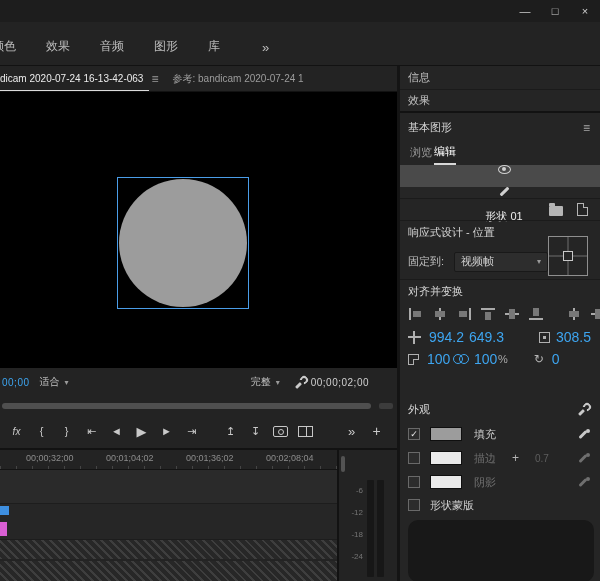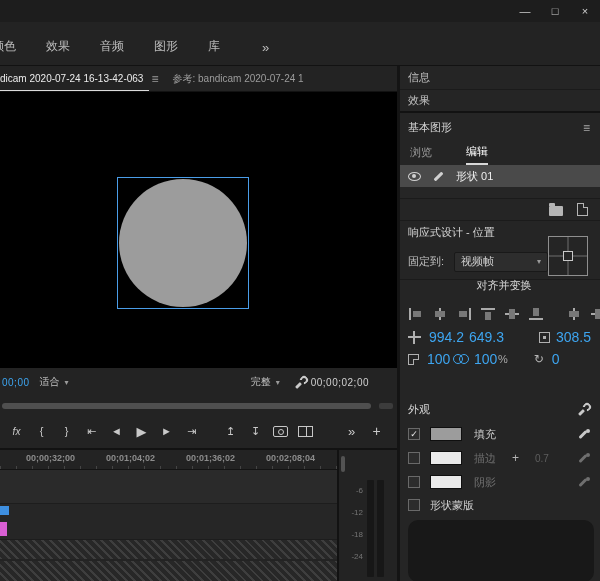--- a/index.html
+++ b/index.html
@@ -46,21 +46,21 @@
   .tgap { width:14px; }
   .tspacer { flex:1; }
   .tbtn.ovf { font-size:13px; }
   .tbtn.addb { font-size:14px; margin-right:8px; }
 
   
   .timeline { position:absolute; top:448px; left:0; width:397px; height:133px; background:#232323; border-top:2px solid #121212; overflow:hidden; }
   .tl-ruler { position:absolute; left:0; top:0; width:337px; height:20px; border-bottom:1px solid #141414;
               background-image:repeating-linear-gradient(90deg,#454545 0 1px,transparent 1px 16px);
               background-size:100% 4px; background-position:0 16px; background-repeat:no-repeat; }
-  .trl { position:absolute; top:3px; font-size:9px; color:#8c8c8c; white-space:nowrap;font-weight:bold; }
+  .trl { position:absolute; top:3px; font-size:9px; color:#8c8c8c; white-space:nowrap; }
   .trackA { position:absolute; left:0; top:20px; width:337px; height:34px; background:#2a2a2a; border-bottom:1px solid #1d1d1d; }
   .trackB { position:absolute; left:0; top:54px; width:337px; height:14px; background:#262626; }
   .trackC { position:absolute; left:0; top:68px; width:337px; height:22px; background:#262626; border-bottom:1px solid #1d1d1d; }
   .clip-blue { position:absolute; left:0; top:2px; width:9px; height:9px; background:#3e8fe0; }
   .clip-pink { position:absolute; left:0; top:4px; width:7px; height:14px; background:#d95fd3; }
   .hatch { position:absolute; left:0; width:337px; background:repeating-linear-gradient(45deg,#3e3e3e 0 2px,#272727 2px 6px); }
   .hatch.h1 { top:90px; height:19px; }
   .hatch.h2 { top:111px; height:22px; }
   .meters { position:absolute; left:337px; top:0; width:60px; height:133px; background:#232323; border-left:2px solid #121212; }
   .vthumb { position:absolute; left:2px; top:6px; width:4px; height:16px; background:#535353; border-radius:2px; }
@@ -68,32 +68,32 @@
   .mbar { position:absolute; top:30px; bottom:6px; width:7px; background:#171717; border-radius:1px; }
   .mbar.m1 { left:28px; } .mbar.m2 { left:38px; }
 
   
   .rpanel { position:absolute; top:66px; left:397px; width:203px; height:515px; background:#252525; border-left:3px solid #141414; }
   .rrow { position:absolute; left:0; right:0; display:flex; align-items:center; padding-left:8px; }
   .r-info { top:0; height:24px; border-bottom:1px solid #1b1b1b; }
   .r-effects { top:24px; height:23px; border-bottom:2px solid #121212; }
   .r-eg-header { top:49px; height:25px; justify-content:space-between; padding-right:10px; color:#d6d6d6; }
   .rmenu { font-size:12px; color:#a8a8a8; }
-  .r-eg-tabs { top:74px; height:25px; gap:34px; padding-left:10px; }
+  .r-eg-tabs { top:74px; height:25px; gap:2px; padding-left:10px; }
   .egtab { height:100%; display:flex; align-items:center; color:#9c9c9c; }
   .egtab.active { color:#fff; border-bottom:2px solid #d8d8d8; }
   .r-layers { position:absolute; left:0; right:0; top:99px; height:34px; background:#262626; border-bottom:1px solid #1b1b1b; }
-  .layer-row { position:absolute; left:0; right:0; top:0; height:22px; background:#4a4a4a; display:flex; align-items:center; gap:11px; padding-left:8px; color:#ededed; }
+  .layer-row { position:absolute; left:0; right:0; top:0; height:22px; background:#4a4a4a; display:flex; align-items:center; gap:11px; padding-left:8px; color:#ededed;flex-direction:column; }
   .r-icons { top:133px; height:22px; border-bottom:1px solid #1b1b1b; justify-content:flex-end; padding-right:12px; gap:14px; }
   .r-resp-head { top:155px; height:23px; color:#d6d6d6; }
   .r-pin { top:178px; height:36px; border-bottom:1px solid #1b1b1b; }
   .dropdown { margin-left:10px; width:94px; height:20px; background:#2d2d2d; border:1px solid #191919; border-radius:2px; display:flex; align-items:center; justify-content:space-between; padding:0 6px; color:#d0d0d0; }
   .dropdown .caret { font-size:8px; color:#9a9a9a; }
   .pinwidget { position:absolute; top:168px; right:10px; }
-  .r-align-head { top:208px; height:22px; color:#d6d6d6;justify-content:center; }
+  .r-align-head { top:214px; height:22px; color:#d6d6d6; }
   .r-align-icons { top:236px; height:24px; gap:8px; }
   .r-pos { top:260px; height:22px; }
   .r-scale { top:282px; height:22px; }
   .r-opacity { top:304px; height:26px; border-bottom:1px solid #1b1b1b; }
   .r-app-head { top:331px; height:25px; justify-content:space-between; padding-right:10px; color:#d6d6d6; }
   .r-fill { top:356px; height:24px; }
   .r-stroke { top:380px; height:24px; }
   .r-shadow { top:404px; height:24px; }
   .r-mask { top:428px; height:22px; }
   .blob { position:absolute; top:454px; left:8px; right:6px; height:62px; background:#181818; border-radius:10px; }

